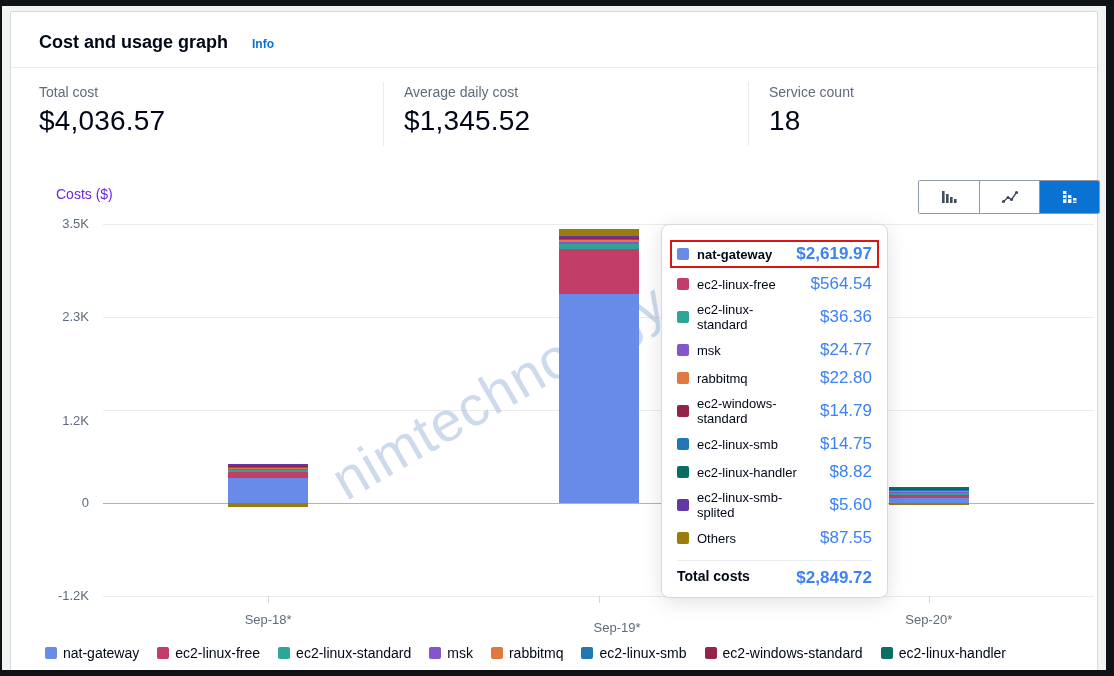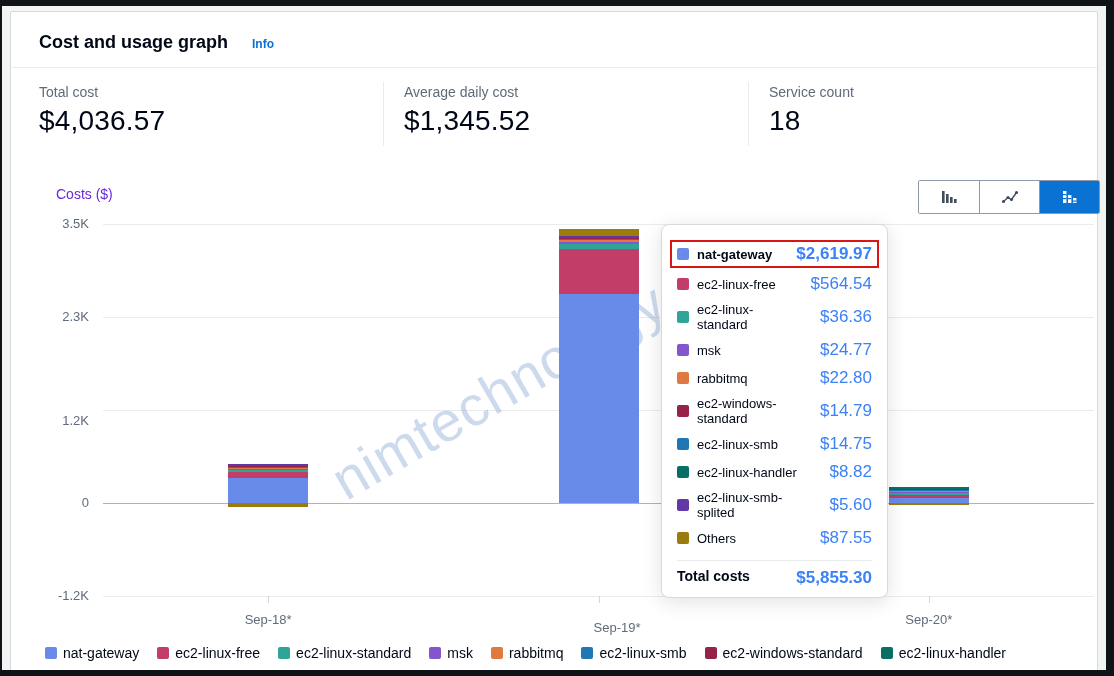--- a/index.html
+++ b/index.html
@@ -229,21 +229,21 @@
           </div>
           <div class="tt-row">
             <div class="swatch" style="background: rgb(154, 123, 12);"></div>
             <div class="tt-name">Others</div>
             <div class="tt-val">$87.55</div>
           </div>
         </div>
       <div class="tt-divider"></div>
       <div class="tt-total">
         <span>Total costs</span>
-        <span class="tt-val">$5,855.30</span>
+        <span class="tt-val">$2,849.72</span>
       </div>
     </div>
 
     <div class="legend">
         <div class="legend-item">
           <div class="swatch" style="background: rgb(104, 138, 232);"></div>
           <div>nat-gateway</div>
         </div>
         <div class="legend-item">
           <div class="swatch" style="background: rgb(195, 61, 105);"></div>

